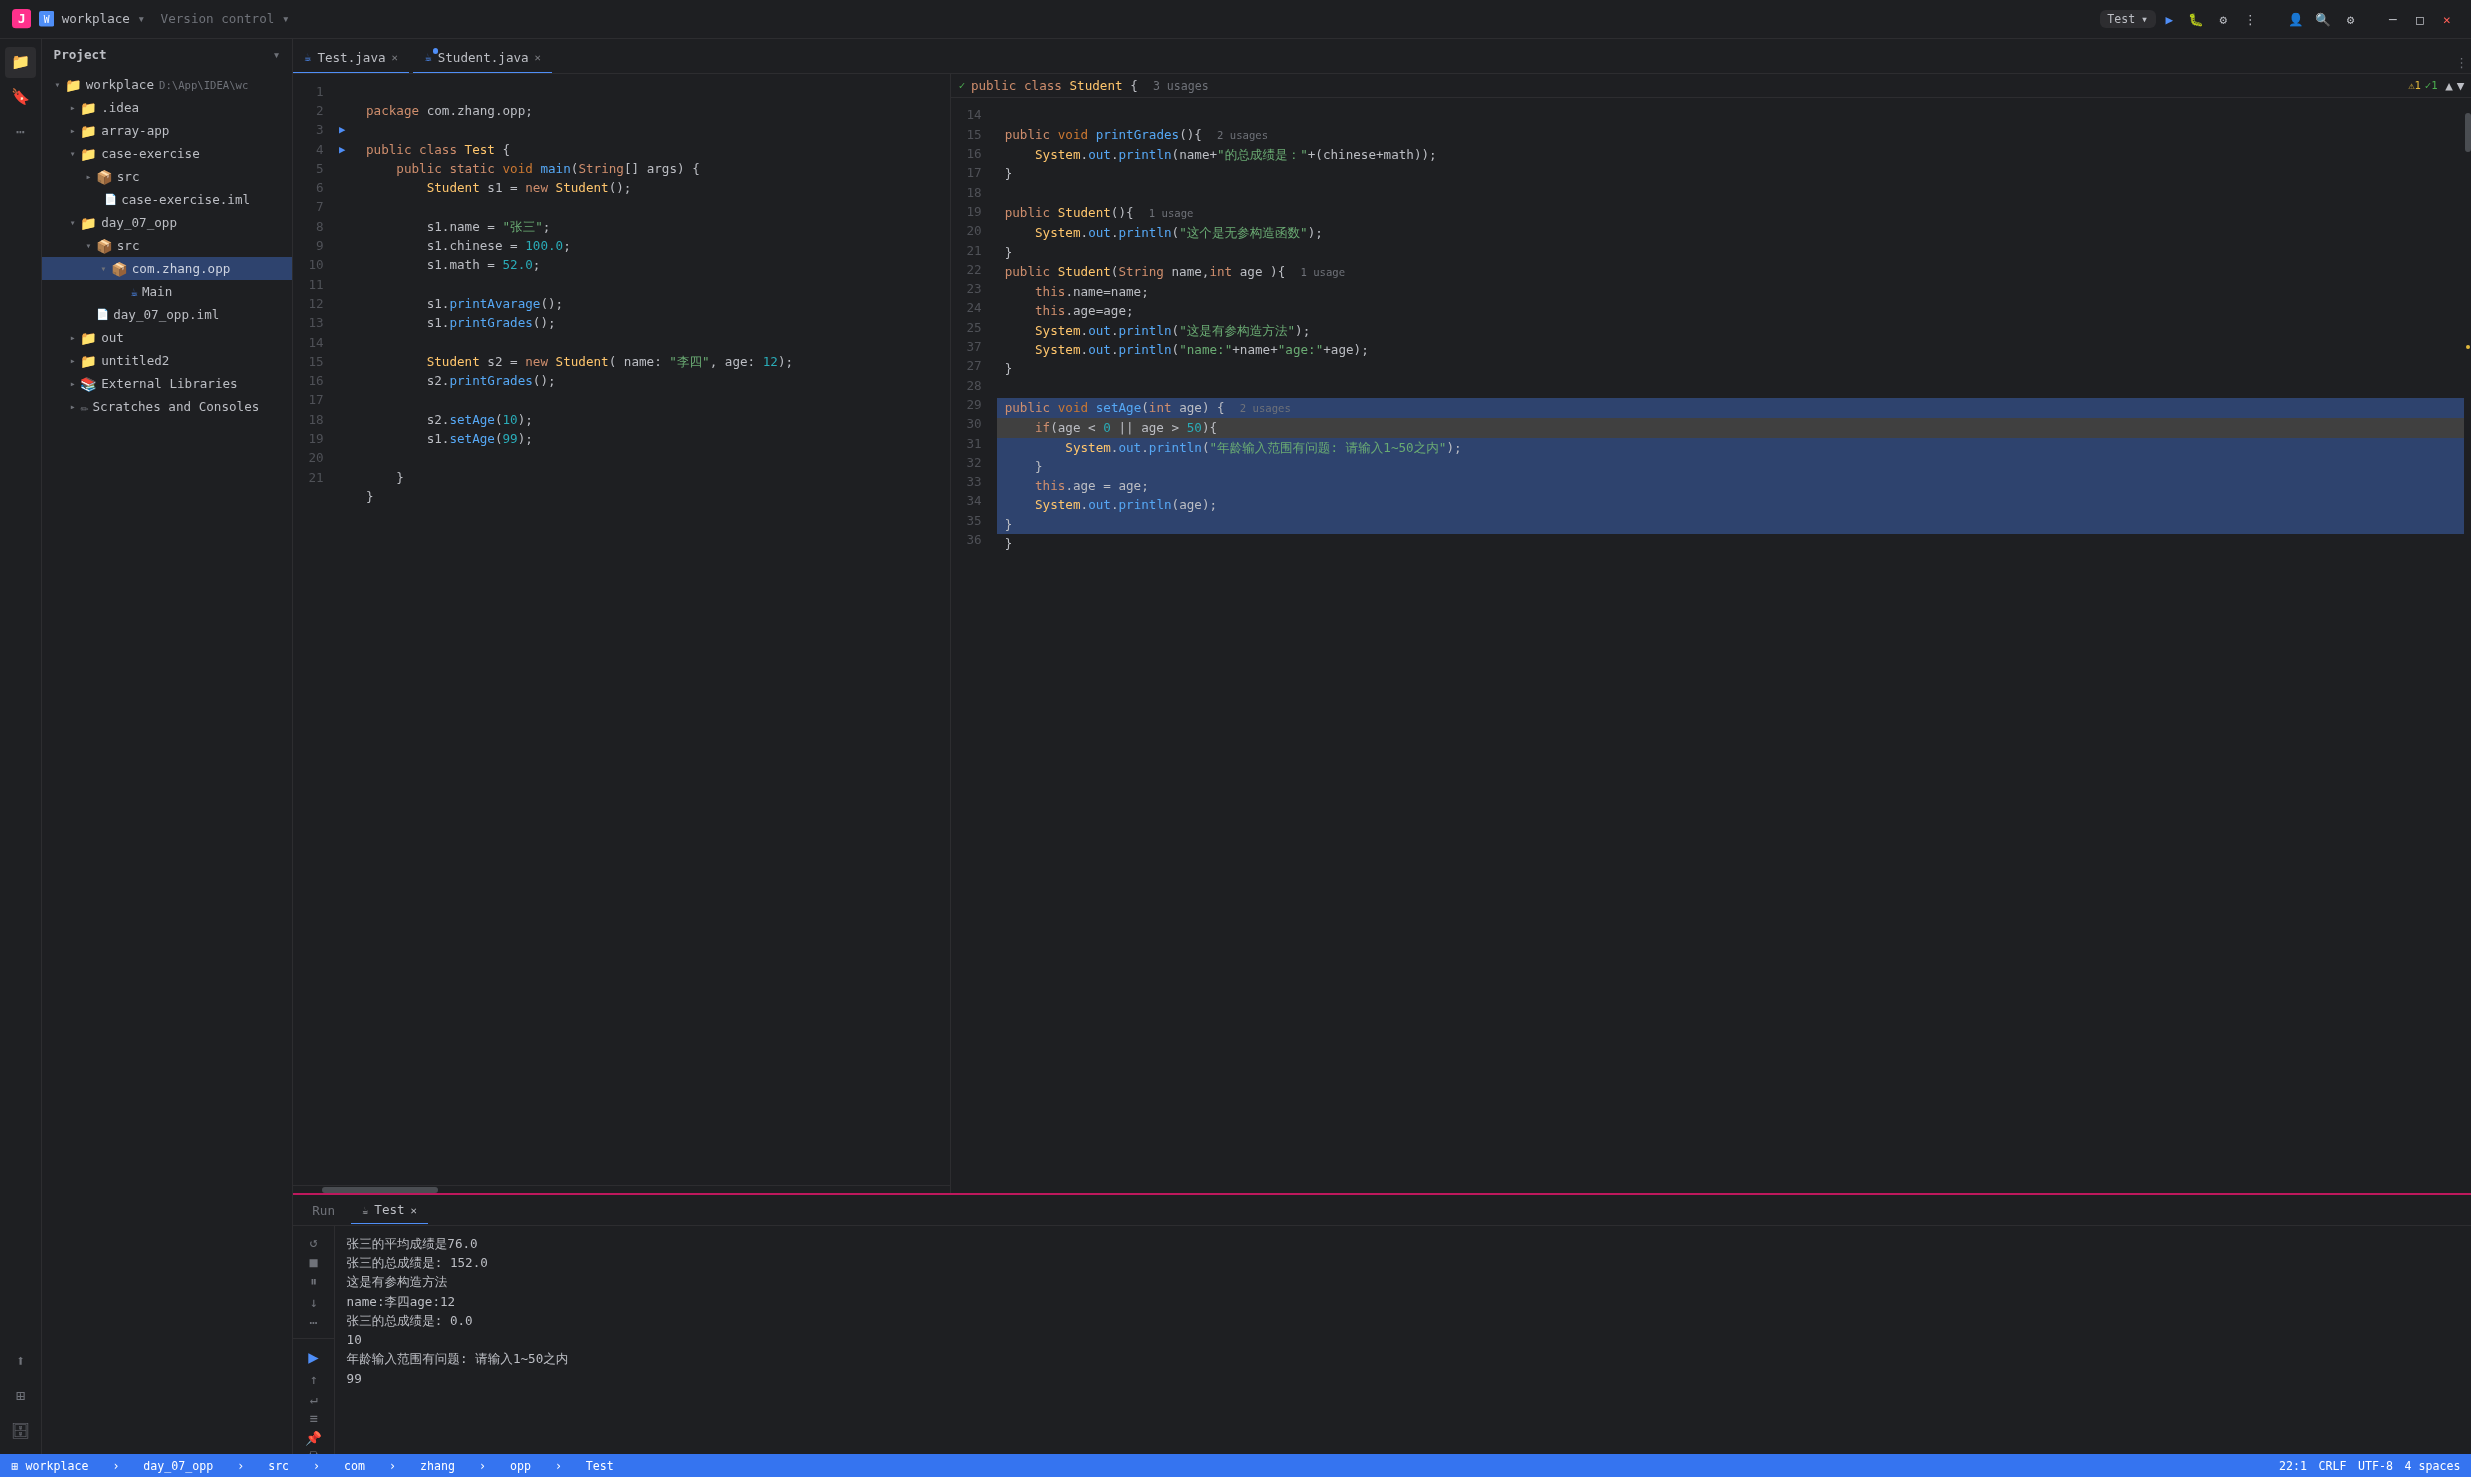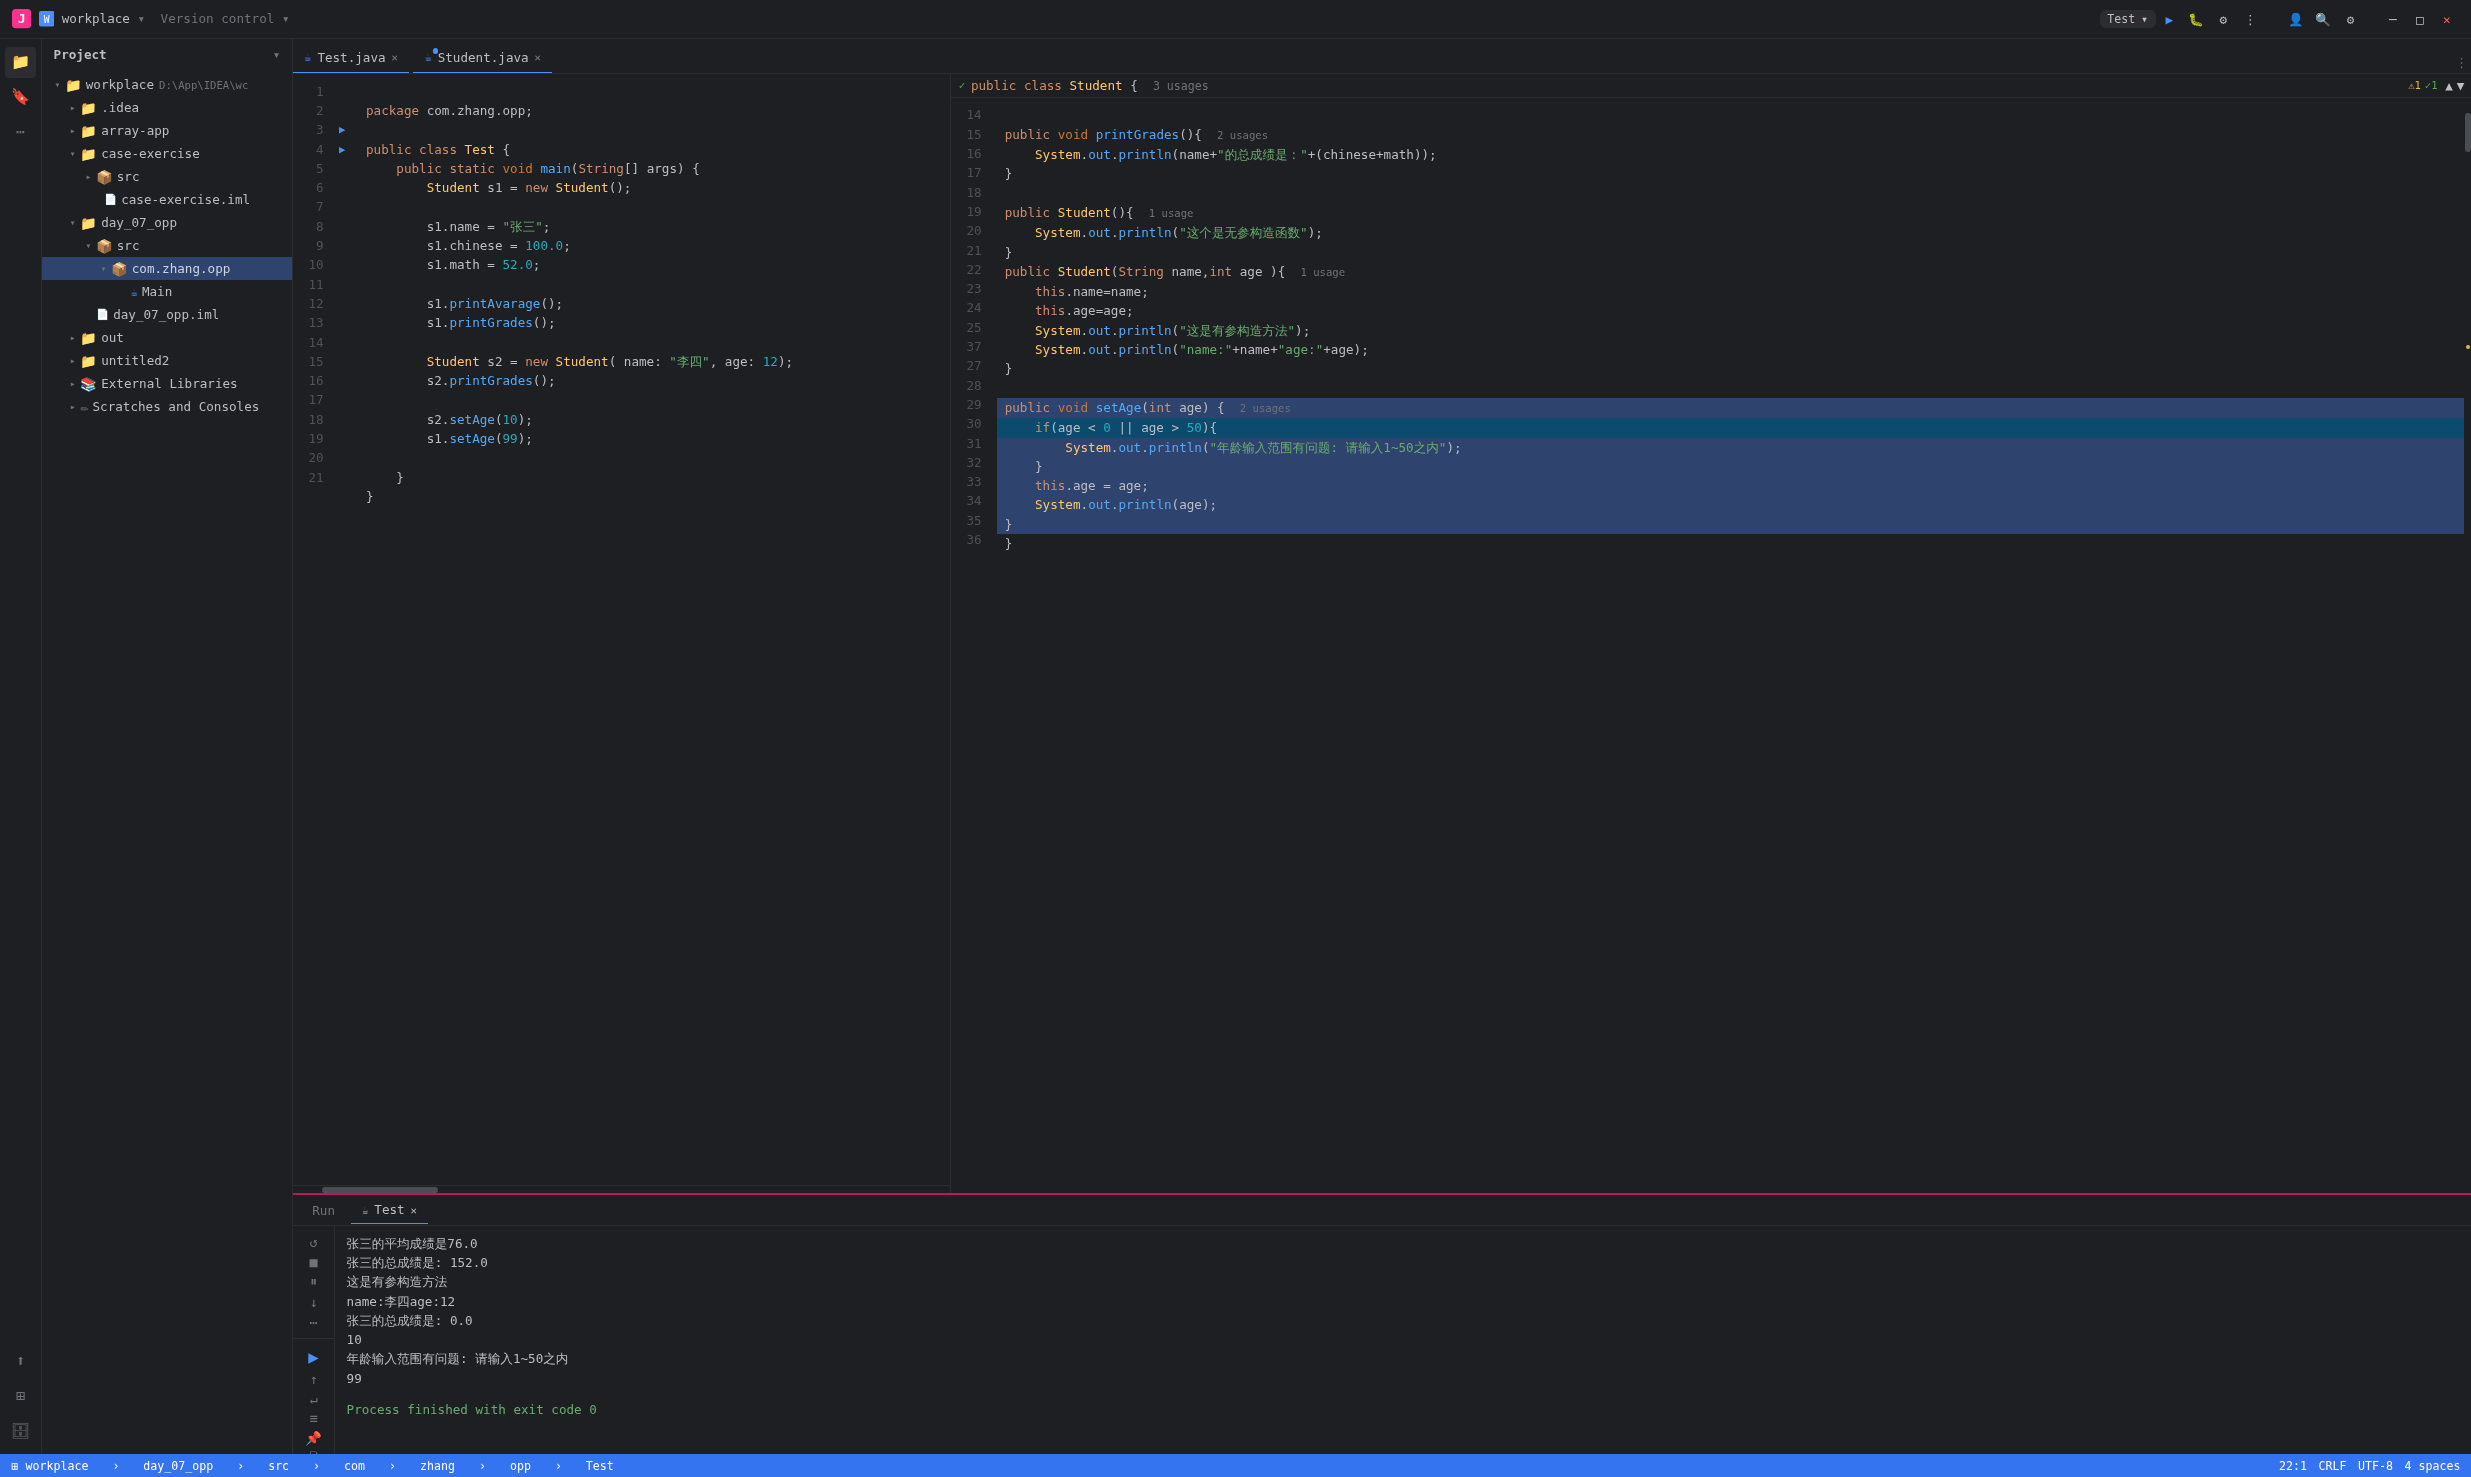--- a/index.html
+++ b/index.html
@@ -608,21 +608,21 @@
     <span class="cls">System</span>.<span class="out-cls">out</span>.<span class="fn">println</span>(<span class="str">"这个是无参构造函数"</span>);
 }
 <span class="kw">public</span> <span class="cls">Student</span>(<span class="type">String</span> name,<span class="type">int</span> age ){  <span style="color:#6f7279; font-size:10.6px">1 usage</span>
     <span class="kw">this</span>.name=name;
     <span class="kw">this</span>.age=age;
     <span class="cls">System</span>.<span class="out-cls">out</span>.<span class="fn">println</span>(<span class="str">"这是有参构造方法"</span>);
     <span class="cls">System</span>.<span class="out-cls">out</span>.<span class="fn">println</span>(<span class="str">"name:"</span>+name+<span class="str">"age:"</span>+age);
 }
 
 <div style="background:#2e436e; display:inline-block; width:100%; margin-left:-7.7px; padding-left:7.7px"><span class="kw">public</span> <span class="kw2">void</span> <span class="fn">setAge</span>(<span class="type">int</span> age) {  <span style="color:#6f7279; font-size:10.6px">2 usages</span></div>
-<div style="background:#0c4a6e; display:inline-block; width:100%; margin-left:-7.7px; padding-left:7.7px">    <span class="kw">if</span>(age &lt; <span class="num">0</span> || age &gt; <span class="num">50</span>){</div>
+<div style="background:#404040; display:inline-block; width:100%; margin-left:-7.7px; padding-left:7.7px">    <span class="kw">if</span>(age &lt; <span class="num">0</span> || age &gt; <span class="num">50</span>){</div>
 <div style="background:#2e436e; display:inline-block; width:100%; margin-left:-7.7px; padding-left:7.7px">        <span class="cls">System</span>.<span class="out-cls">out</span>.<span class="fn">println</span>(<span class="str">"年龄输入范围有问题: 请输入1~50之内"</span>);</div>
 <div style="background:#2e436e; display:inline-block; width:100%; margin-left:-7.7px; padding-left:7.7px">    }</div>
 <div style="background:#2e436e; display:inline-block; width:100%; margin-left:-7.7px; padding-left:7.7px">    <span class="kw">this</span>.age = age;</div>
 <div style="background:#2e436e; display:inline-block; width:100%; margin-left:-7.7px; padding-left:7.7px">    <span class="cls">System</span>.<span class="out-cls">out</span>.<span class="fn">println</span>(age);</div>
 <div style="background:#2e436e; display:inline-block; width:100%; margin-left:-7.7px; padding-left:7.7px">}</div>
 }
           </div>
         </div>
 
         <div style="position:absolute; right:0; top:35px; width:7.7px; height:100%; background:#1e1f22;">
@@ -664,21 +664,20 @@
         <div class="run-output">
           <div>张三的平均成绩是76.0</div>
           <div>张三的总成绩是: 152.0</div>
           <div>这是有参构造方法</div>
           <div>name:李四age:12</div>
           <div>张三的总成绩是: 0.0</div>
           <div>10</div>
           <div>年龄输入范围有问题: 请输入1~50之内</div>
           <div>99</div>
           <div style="height:11.6px"></div>
-          <div class="process-line">Process finished with exit code 0</div>
         </div>
       </div>
     </div>
   </div>
 </div>
 
 <div class="status-bar">
   <span style="cursor:pointer">⊞ workplace</span>
   <span>›</span>
   <span style="cursor:pointer">day_07_opp</span>

